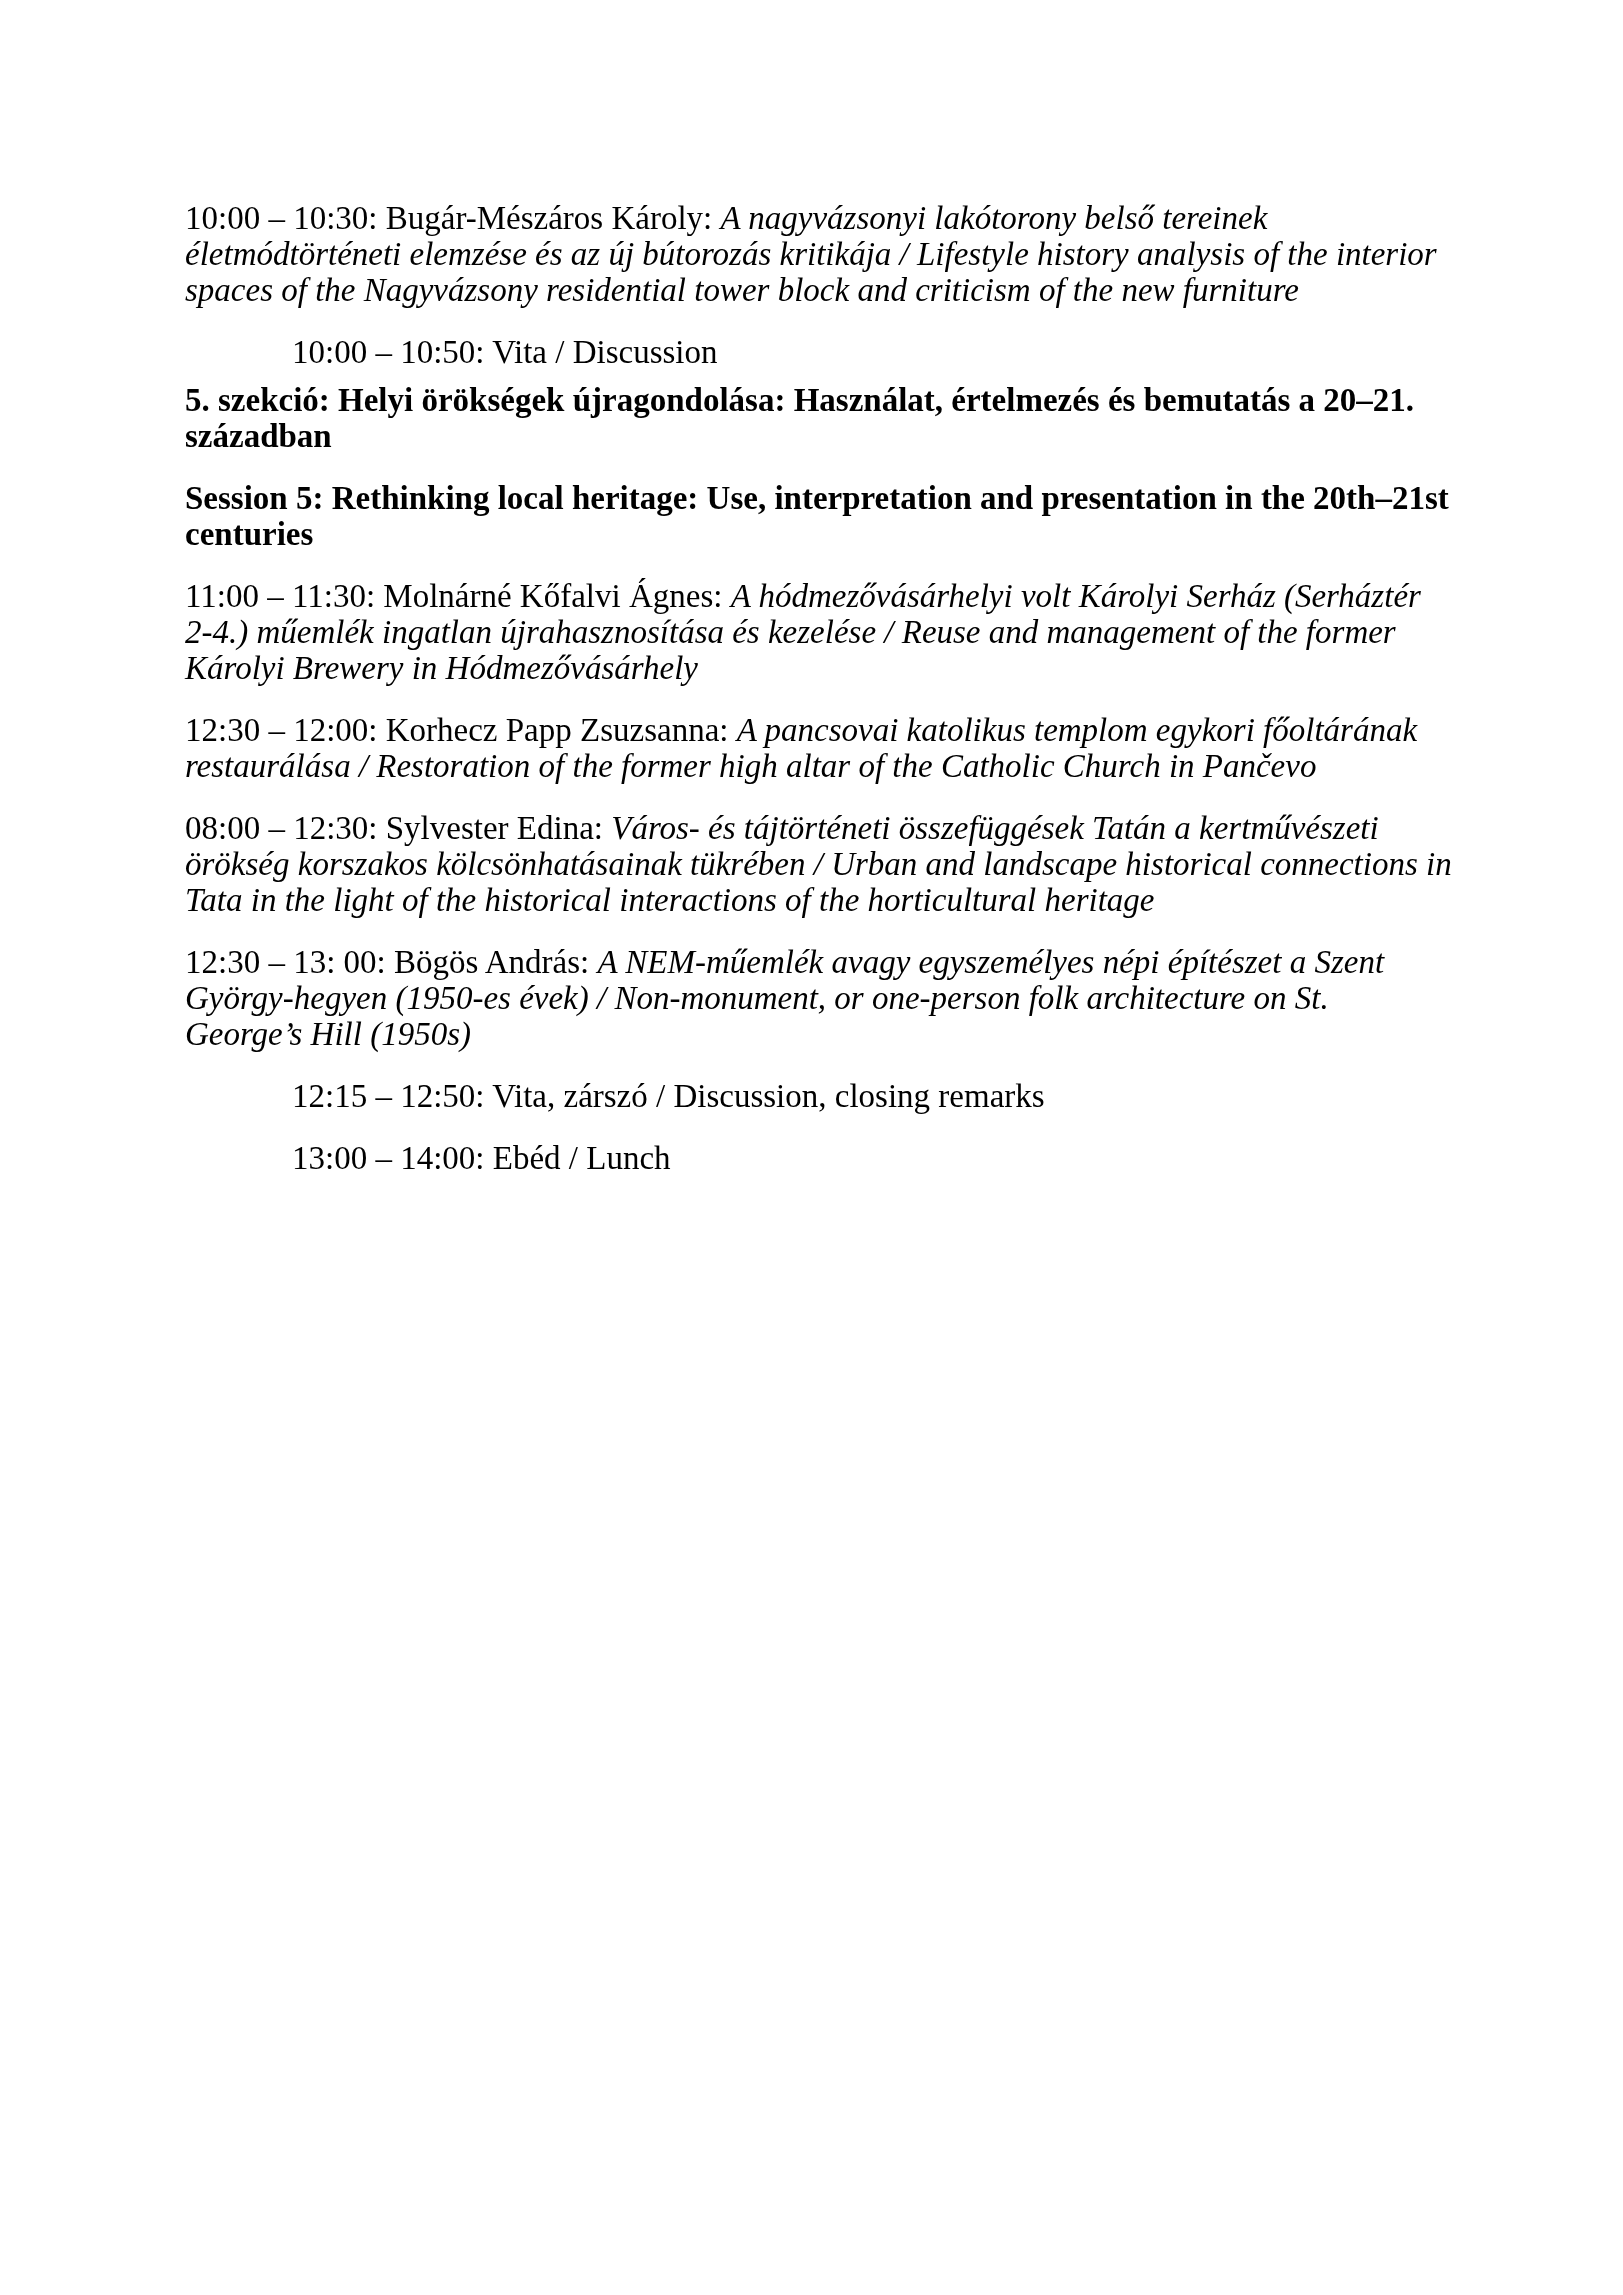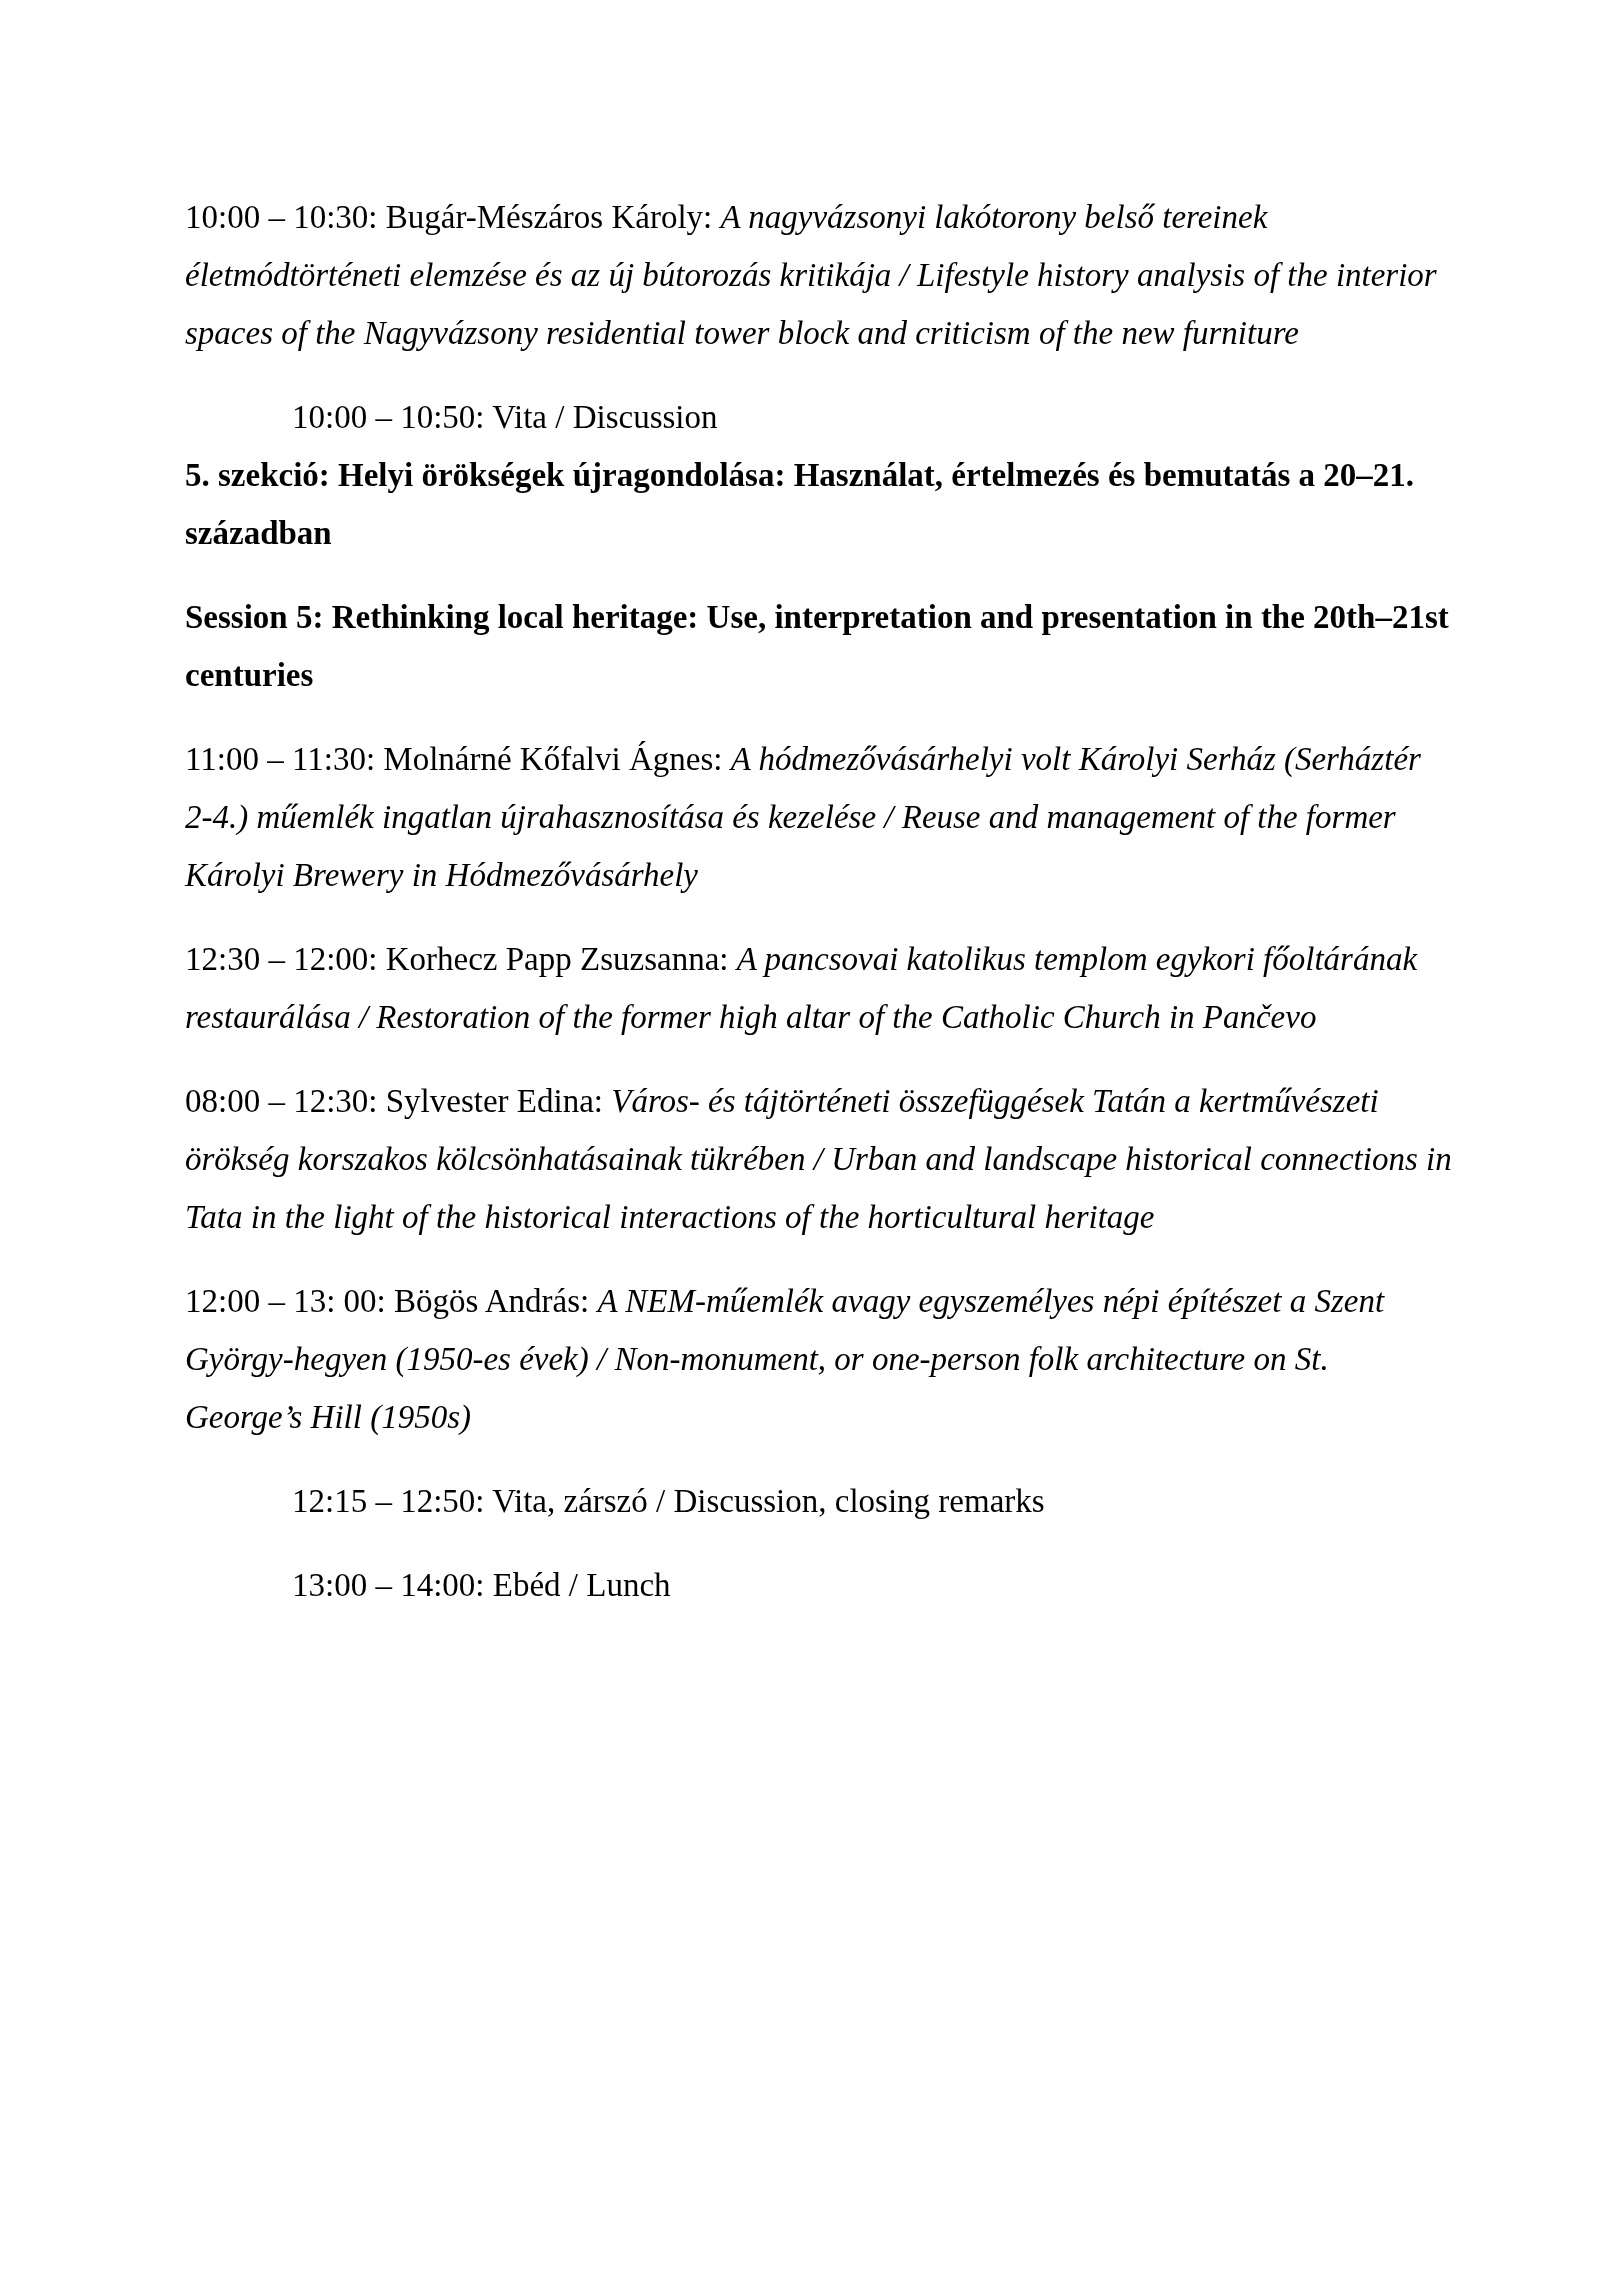--- a/index.html
+++ b/index.html
@@ -12,23 +12,23 @@
     color: #000000;
     font-family: "Liberation Serif", "DejaVu Serif", serif;
   }
   .doc-body {
     position: absolute;
     left: 185px;
     top: 188px;
     width: 1268px;
   }
   p.para {
-    margin: 0 0 26px 0;
+    margin: 12px 0 26px 0;
     font-size: 33px;
-    line-height: 58px;
+    line-height: 36px;
     text-align: left;
     white-space: normal;
   }
   p.para.indent { margin-left: 107px; }
   p.para.compact { margin-bottom: 0; }
   .run-normal { font-style: normal; font-weight: normal; }
   .run-italic { font-style: italic; font-weight: normal; }
   .run-bold   { font-style: normal; font-weight: bold; }
 </style>
 </head>
@@ -36,18 +36,18 @@
 
 <div class="page">
   <div class="doc-body">
       <p class="para"><span class="run-normal">10:00 – 10:30: Bugár-Mészáros Károly: </span><span class="run-italic">A nagyvázsonyi lakótorony belső tereinek életmódtörténeti elemzése és az új bútorozás kritikája / Lifestyle history analysis of the interior spaces of the Nagyvázsony residential tower block and criticism of the new furniture</span></p>
       <p class="para indent compact"><span class="run-normal">10:00 – 10:50: Vita / Discussion</span></p>
       <p class="para"><span class="run-bold">5. szekció: Helyi örökségek újragondolása: Használat, értelmezés és bemutatás a 20–21. században</span></p>
       <p class="para"><span class="run-bold">Session 5: Rethinking local heritage: Use, interpretation and presentation in the 20th–21st centuries</span></p>
       <p class="para"><span class="run-normal">11:00 – 11:30: Molnárné Kőfalvi Ágnes: </span><span class="run-italic">A hódmezővásárhelyi volt Károlyi Serház (Serháztér 2-4.) műemlék ingatlan újrahasznosítása és kezelése / Reuse and management of the former Károlyi Brewery in Hódmezővásárhely</span></p>
       <p class="para"><span class="run-normal">12:30 – 12:00: Korhecz Papp Zsuzsanna: </span><span class="run-italic">A pancsovai katolikus templom egykori főoltárának restaurálása / Restoration of the former high altar of the Catholic Church in Pančevo</span></p>
       <p class="para"><span class="run-normal">08:00 – 12:30: Sylvester Edina: </span><span class="run-italic">Város- és tájtörténeti összefüggések Tatán a kertművészeti örökség korszakos kölcsönhatásainak tükrében / Urban and landscape historical connections in Tata in the light of the historical interactions of the horticultural heritage</span></p>
-      <p class="para"><span class="run-normal">12:00 – 13: 00: Bögös András: </span><span class="run-italic">A NEM-műemlék avagy egyszemélyes népi építészet a Szent György-hegyen (1950-es évek) / Non-monument, or one-person folk architecture on St. George’s Hill (1950s)</span></p>
+      <p class="para"><span class="run-normal">12:30 – 13: 00: Bögös András: </span><span class="run-italic">A NEM-műemlék avagy egyszemélyes népi építészet a Szent György-hegyen (1950-es évek) / Non-monument, or one-person folk architecture on St. George’s Hill (1950s)</span></p>
       <p class="para indent"><span class="run-normal">12:15 – 12:50: Vita, zárszó / Discussion, closing remarks</span></p>
       <p class="para indent"><span class="run-normal">13:00 – 14:00: Ebéd / Lunch</span></p>
     </div>
 </div>
 
 
 </body></html>

